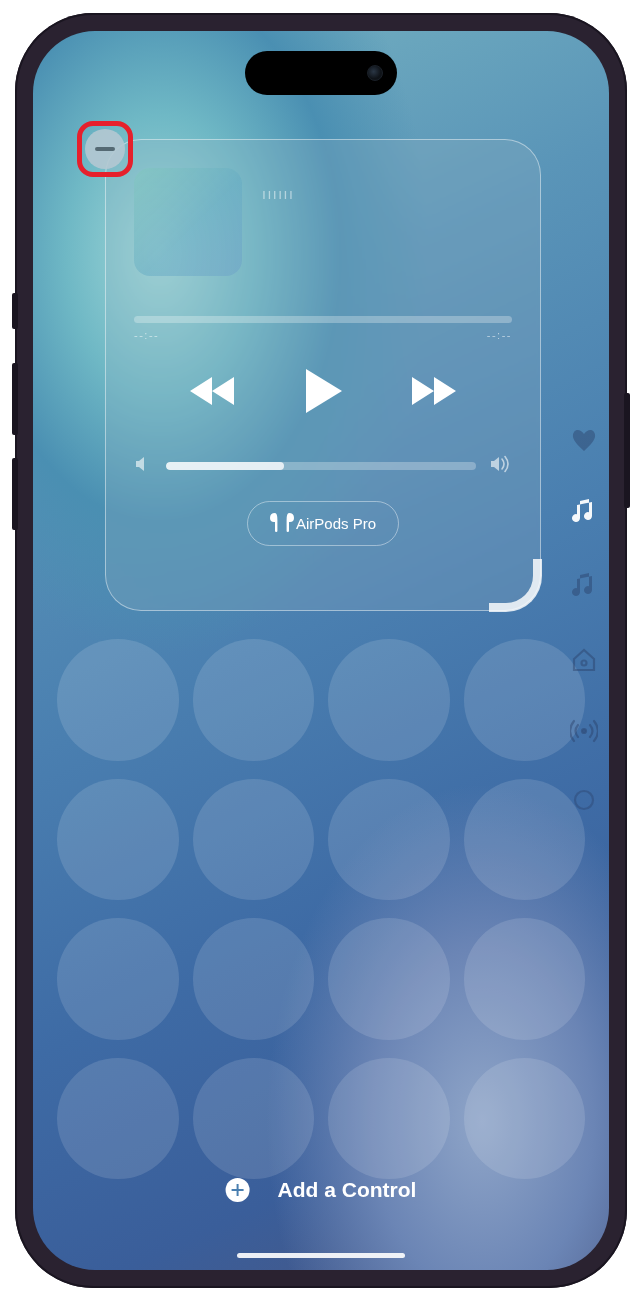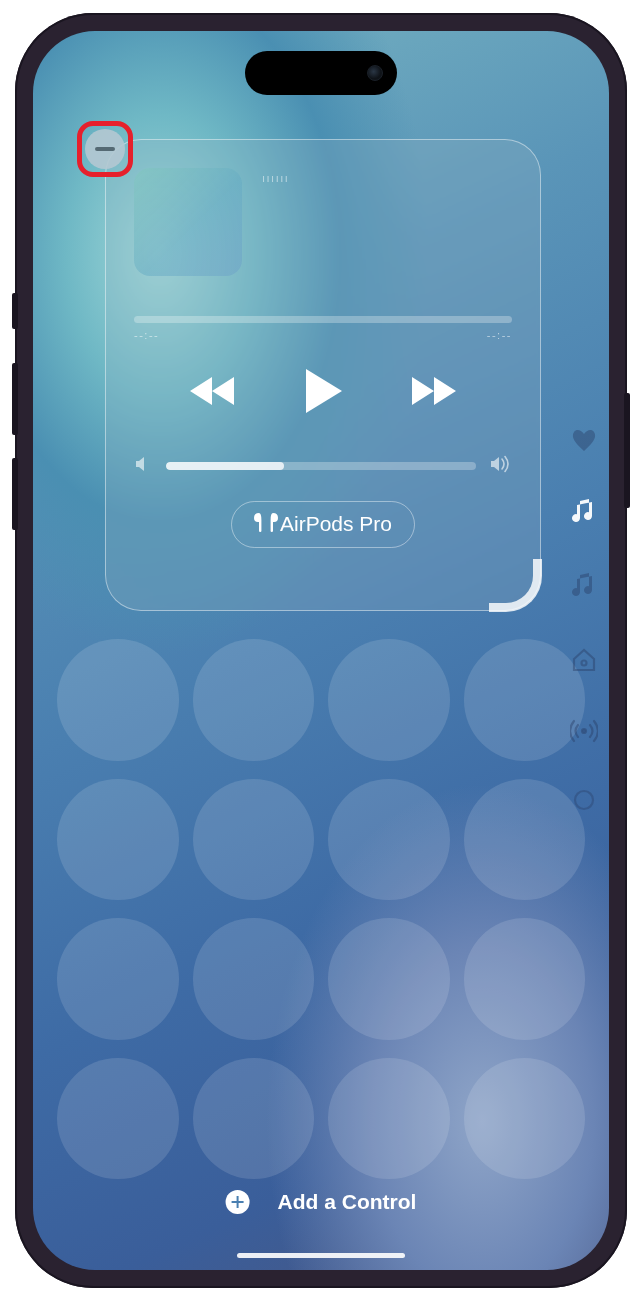--- a/index.html
+++ b/index.html
@@ -109,24 +109,24 @@
       background: linear-gradient(135deg, rgba(130, 200, 190, 0.55) 0%, rgba(100, 170, 195, 0.5) 55%, rgba(110, 160, 200, 0.5) 100%);
     }
     .track-title {
       color: rgba(255,255,255,0.92);
       font-size: 24px;
       font-weight: 500;
       flex: 1;
     }
     .sound-indicator {
       color: rgba(255,255,255,0.5);
-      font-size: 11px;
+      font-size: 14px;
       letter-spacing: 1.5px;
       align-self: flex-start;
-      margin-top: 4px;
+      margin-top: 18px;
     }
     .progress-section { margin-top: 40px; }
     .progress-bar {
       height: 7px;
       background: rgba(255,255,255,0.28);
       border-radius: 4px;
     }
     .time-row {
       display: flex;
       justify-content: space-between;
@@ -162,23 +162,24 @@
       background: rgba(255,255,255,0.78);
       border-radius: 5px;
     }
     .output-chip {
       margin: 24px auto 0;
       width: fit-content;
       padding: 10px 22px;
       border: 1.5px solid rgba(255,255,255,0.42);
       border-radius: 50px;
       display: flex;
+      align-items: center;
       gap: 2px;
       color: #fff;
-      font-size: 21px;
+      font-size: 15px;
       font-weight: 500;
     }
     .resize-handle {
       position: absolute;
       right: -6px;
       bottom: -6px;
       width: 42px;
       height: 42px;
     }
     .resize-handle::before {
@@ -215,21 +216,21 @@
       gap: 18px 14px;
       z-index: 20;
     }
     .placeholder-slot {
       aspect-ratio: 1;
       border-radius: 50%;
       background: rgba(255,255,255,0.13);
     }
     .add-control {
       position: absolute;
-      bottom: 56px;
+      bottom: 68px;
       left: 50%;
       transform: translateX(-50%);
       display: flex;
       align-items: center;
       gap: 28px;
       color: #fff;
       font-size: 21px;
       font-weight: 600;
       z-index: 50;
     }

